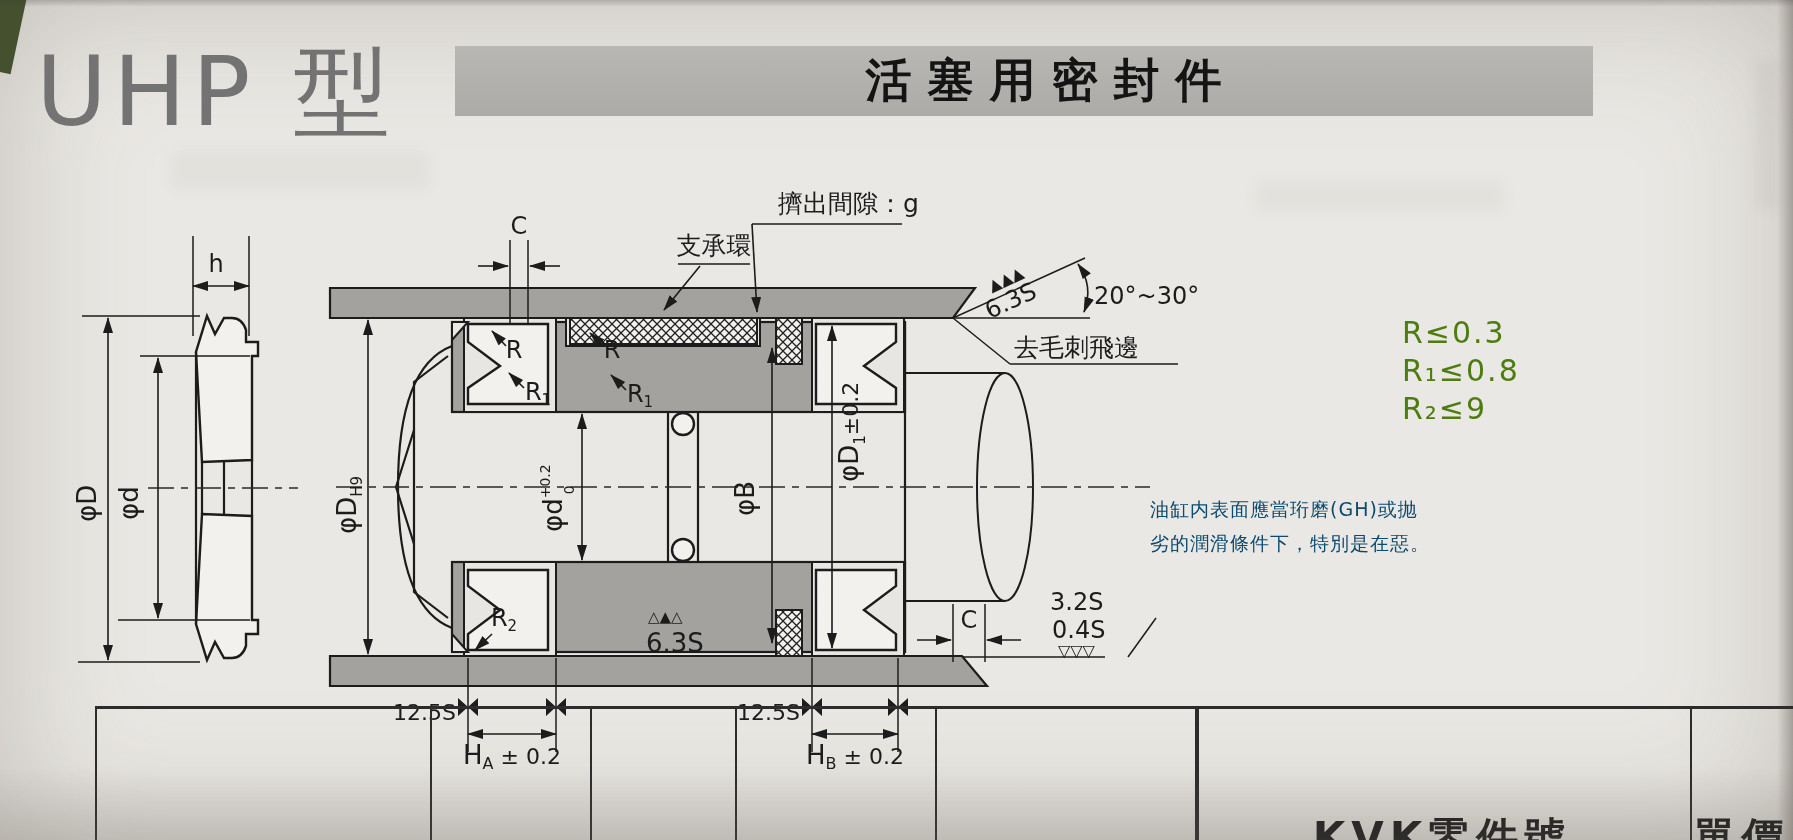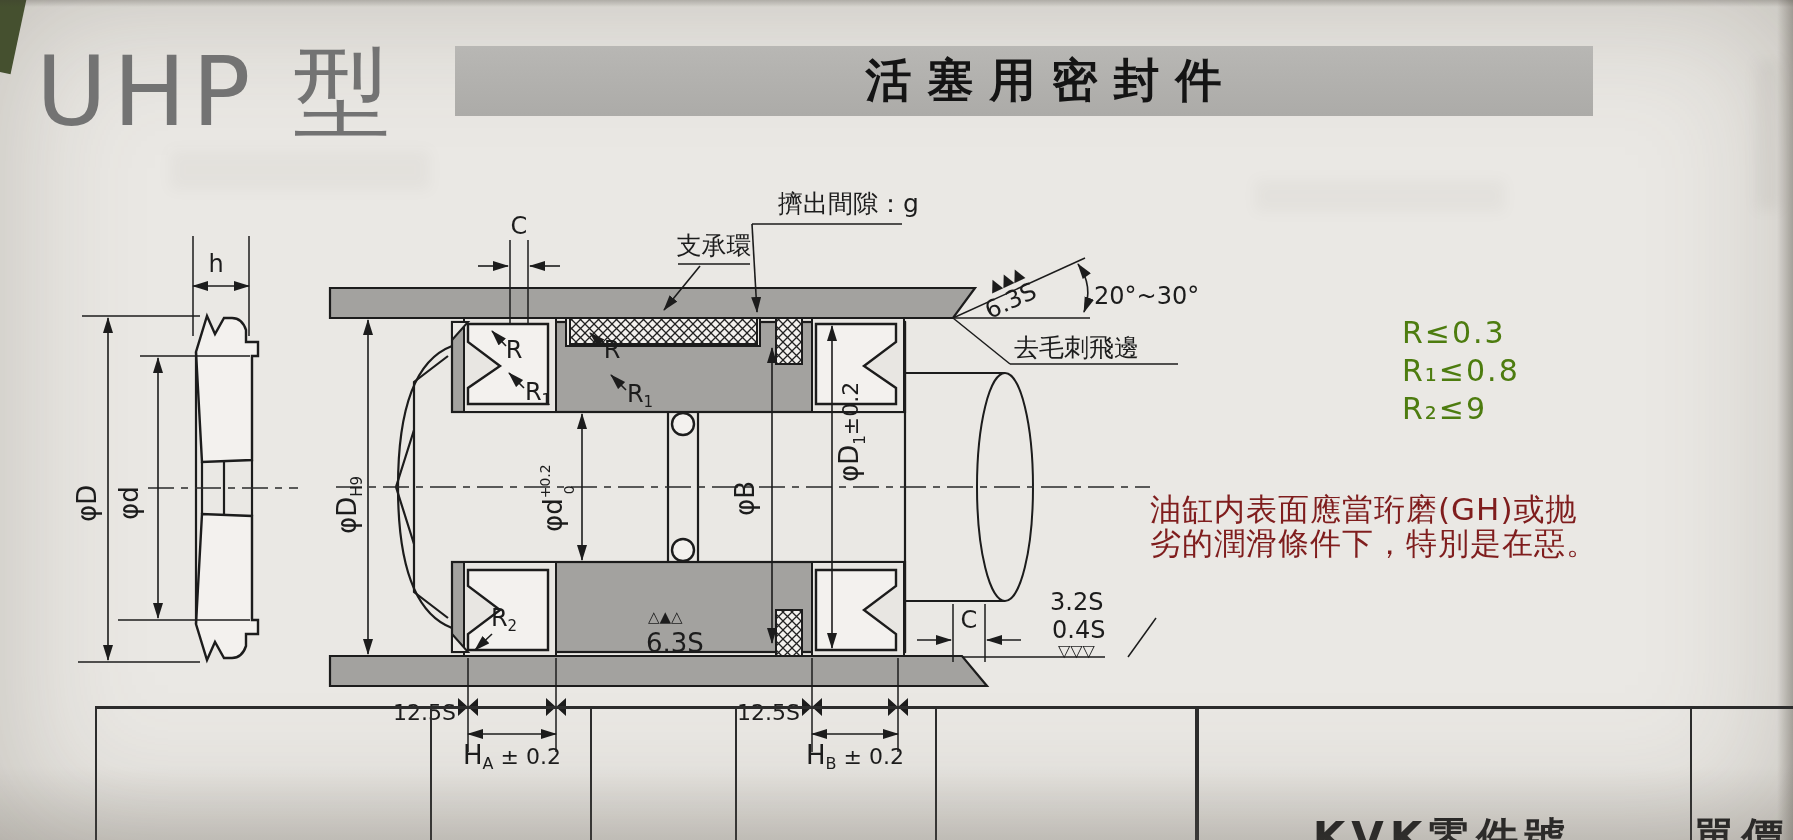--- a/index.html
+++ b/index.html
@@ -6,21 +6,21 @@
   #page{position:relative;width:1793px;height:840px;overflow:hidden;
         background:#eae8e4;font-family:"DejaVu Sans",sans-serif;
         box-shadow:inset 0 0 140px rgba(88,82,70,.28);}
   .abs{position:absolute;}
   #title{left:36px;top:28px;font-size:97px;color:#737373;letter-spacing:6px;font-weight:400;}
   #hdrbar{left:455px;top:46px;width:1138px;height:70px;
           background:linear-gradient(180deg,#b8b7b4,#acaba8);
           display:flex;align-items:center;justify-content:center;padding-left:55px;box-sizing:border-box;}
   #hdrbar .txt{font-size:46px;font-weight:700;letter-spacing:16px;color:#141414;}
   #rlimits{left:1402px;top:314px;font-size:30px;color:#4d7c0f;line-height:38px;letter-spacing:2px;}
-  #note{left:1150px;top:492px;width:452px;font-size:31px;color:#7f1d1d;line-height:34px;letter-spacing:1px;}
+  #note{left:1150px;top:492px;width:452px;font-size:19px;color:#0c4a6e;line-height:34px;letter-spacing:1px;}
   svg text{fill:#1c1c1c;font-family:"DejaVu Sans",sans-serif;}
   .ln{stroke:#1c1c1c;stroke-width:2.2;fill:none;}
   .thin{stroke:#1c1c1c;stroke-width:1.5;fill:none;}
   .dim{stroke:#1c1c1c;stroke-width:1.6;fill:none;}
   .cl{stroke:#2a2a2a;stroke-width:1.6;fill:none;stroke-dasharray:26 7 7 7;}
   .gray{fill:#a3a29f;stroke:#1c1c1c;stroke-width:2.2;}
   .cav{fill:#e8e6e2;stroke:#1c1c1c;stroke-width:2;}
   .seal{fill:#f3f1ee;stroke:#1c1c1c;stroke-width:2.4;}
   .hat{fill:url(#xh);stroke:#1c1c1c;stroke-width:2;}
   .pg{fill:#eae8e4;}

